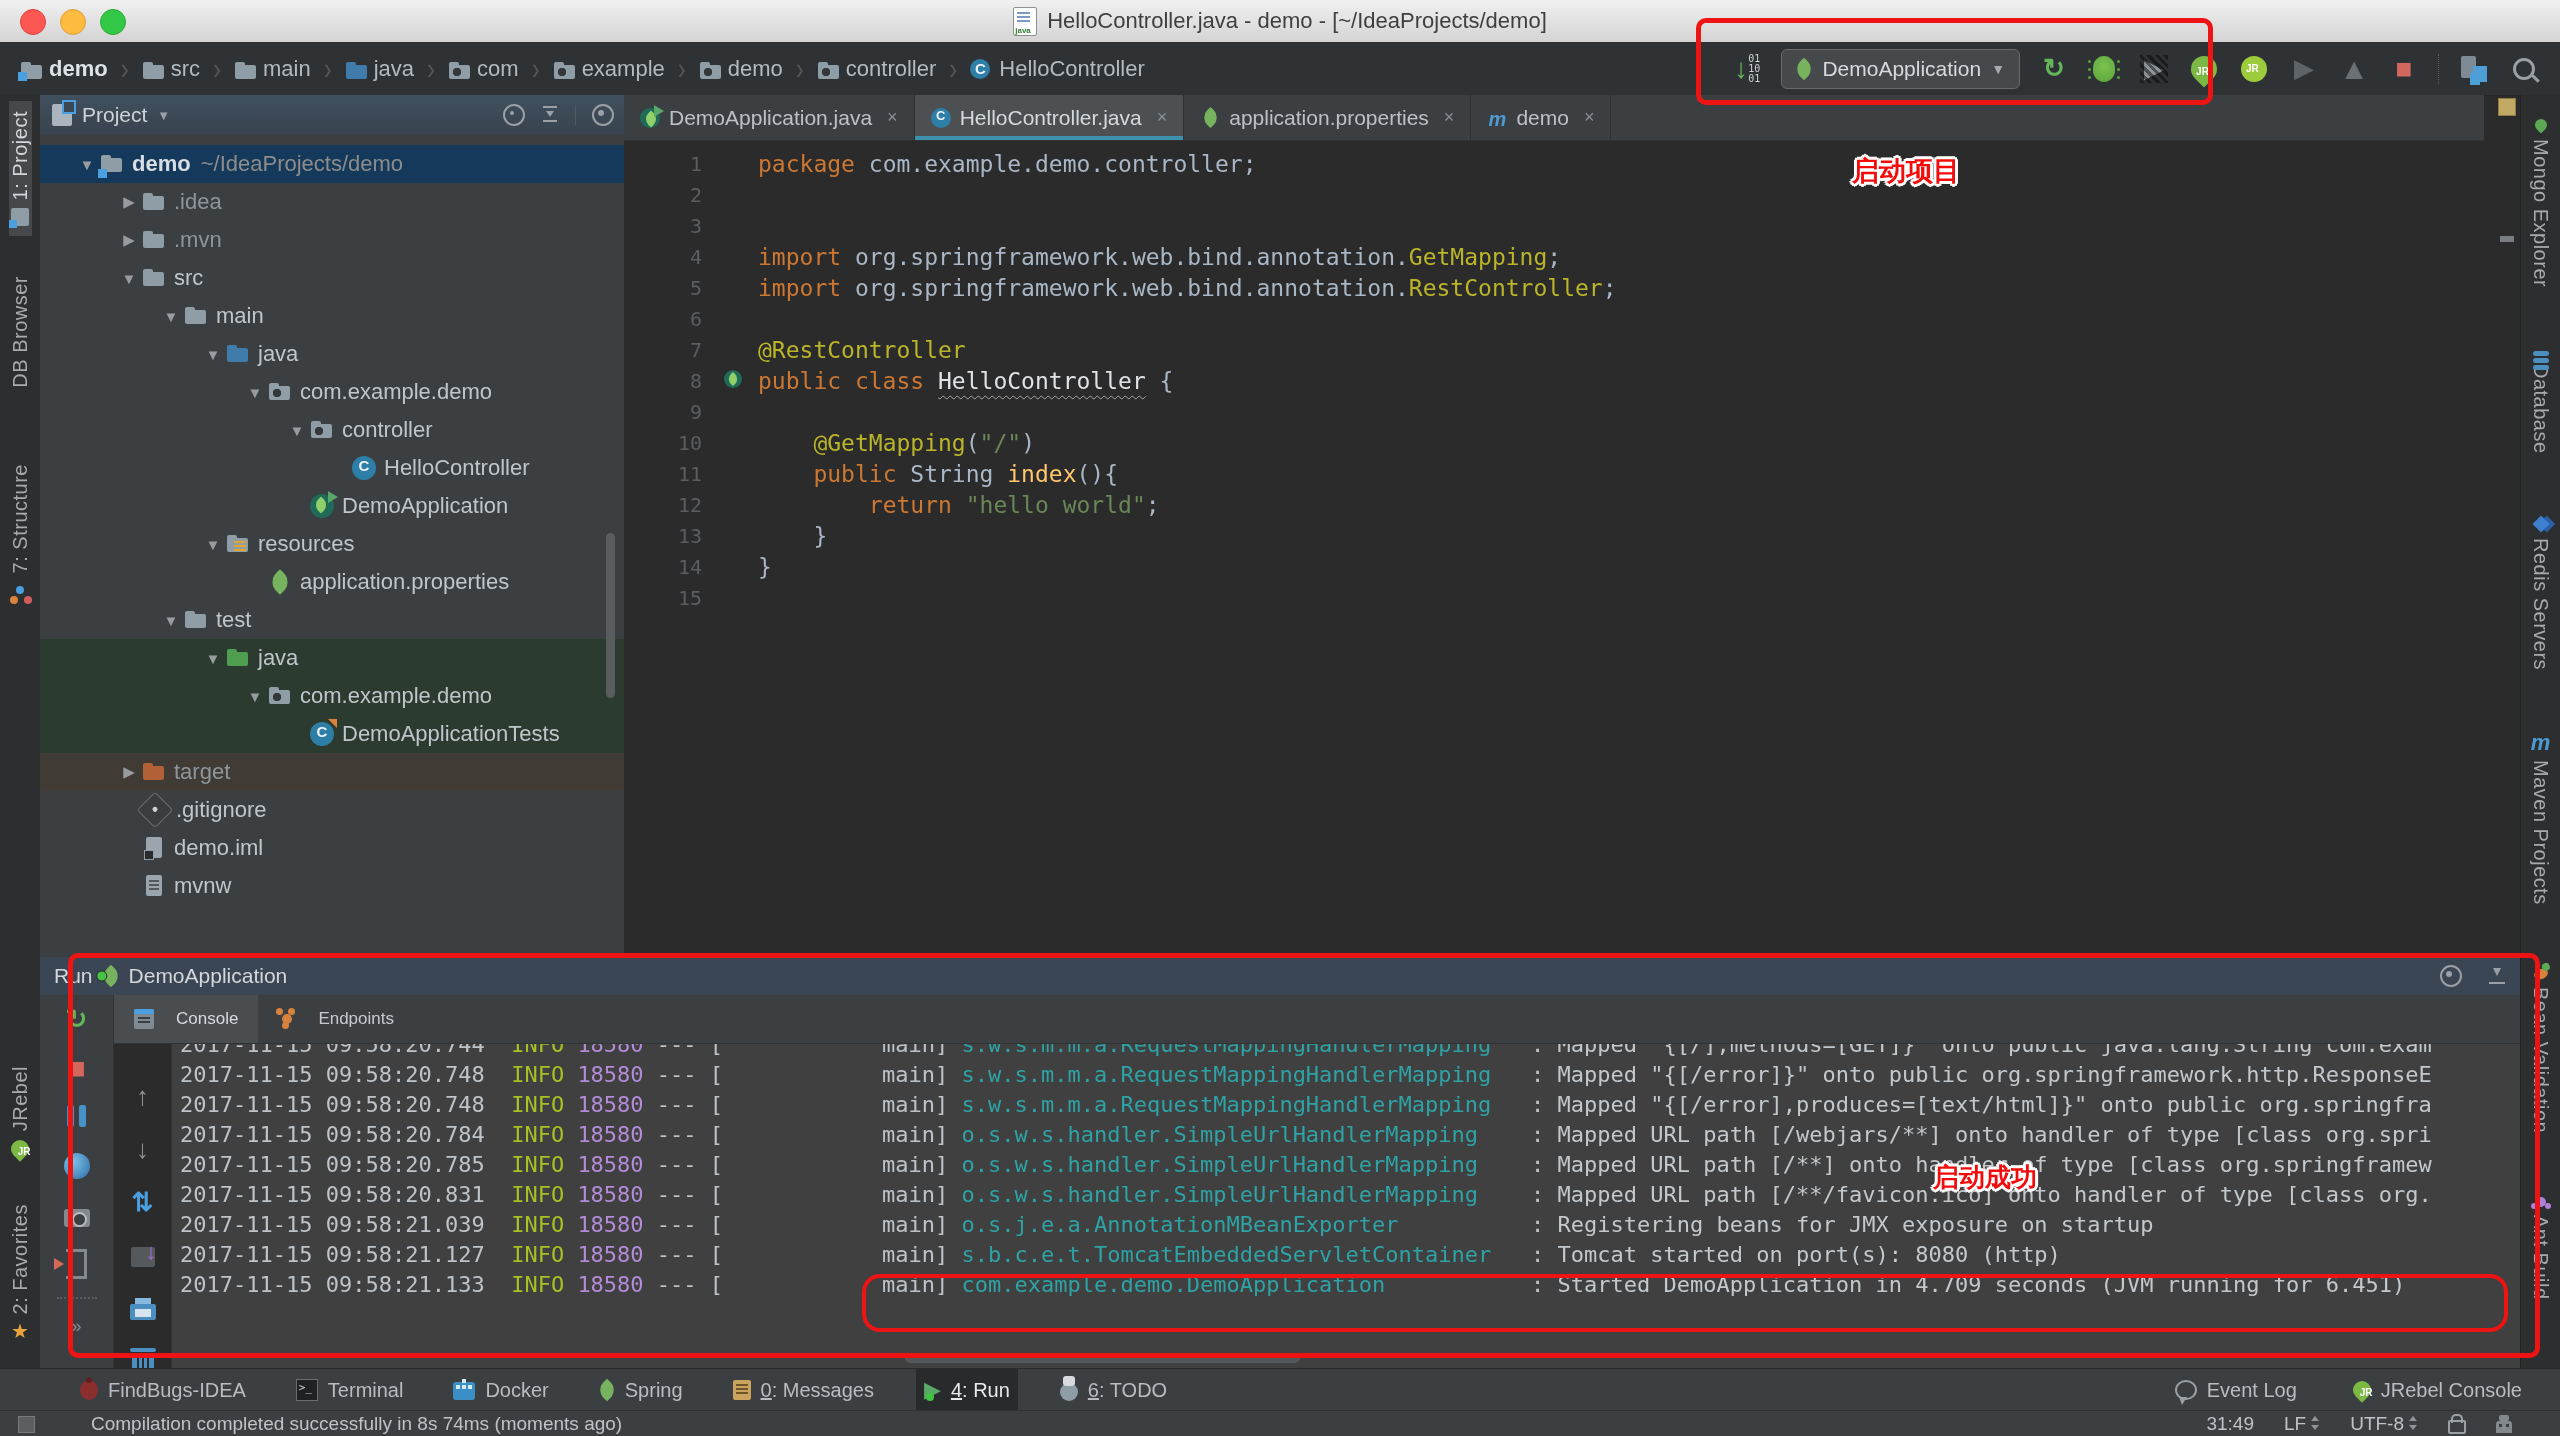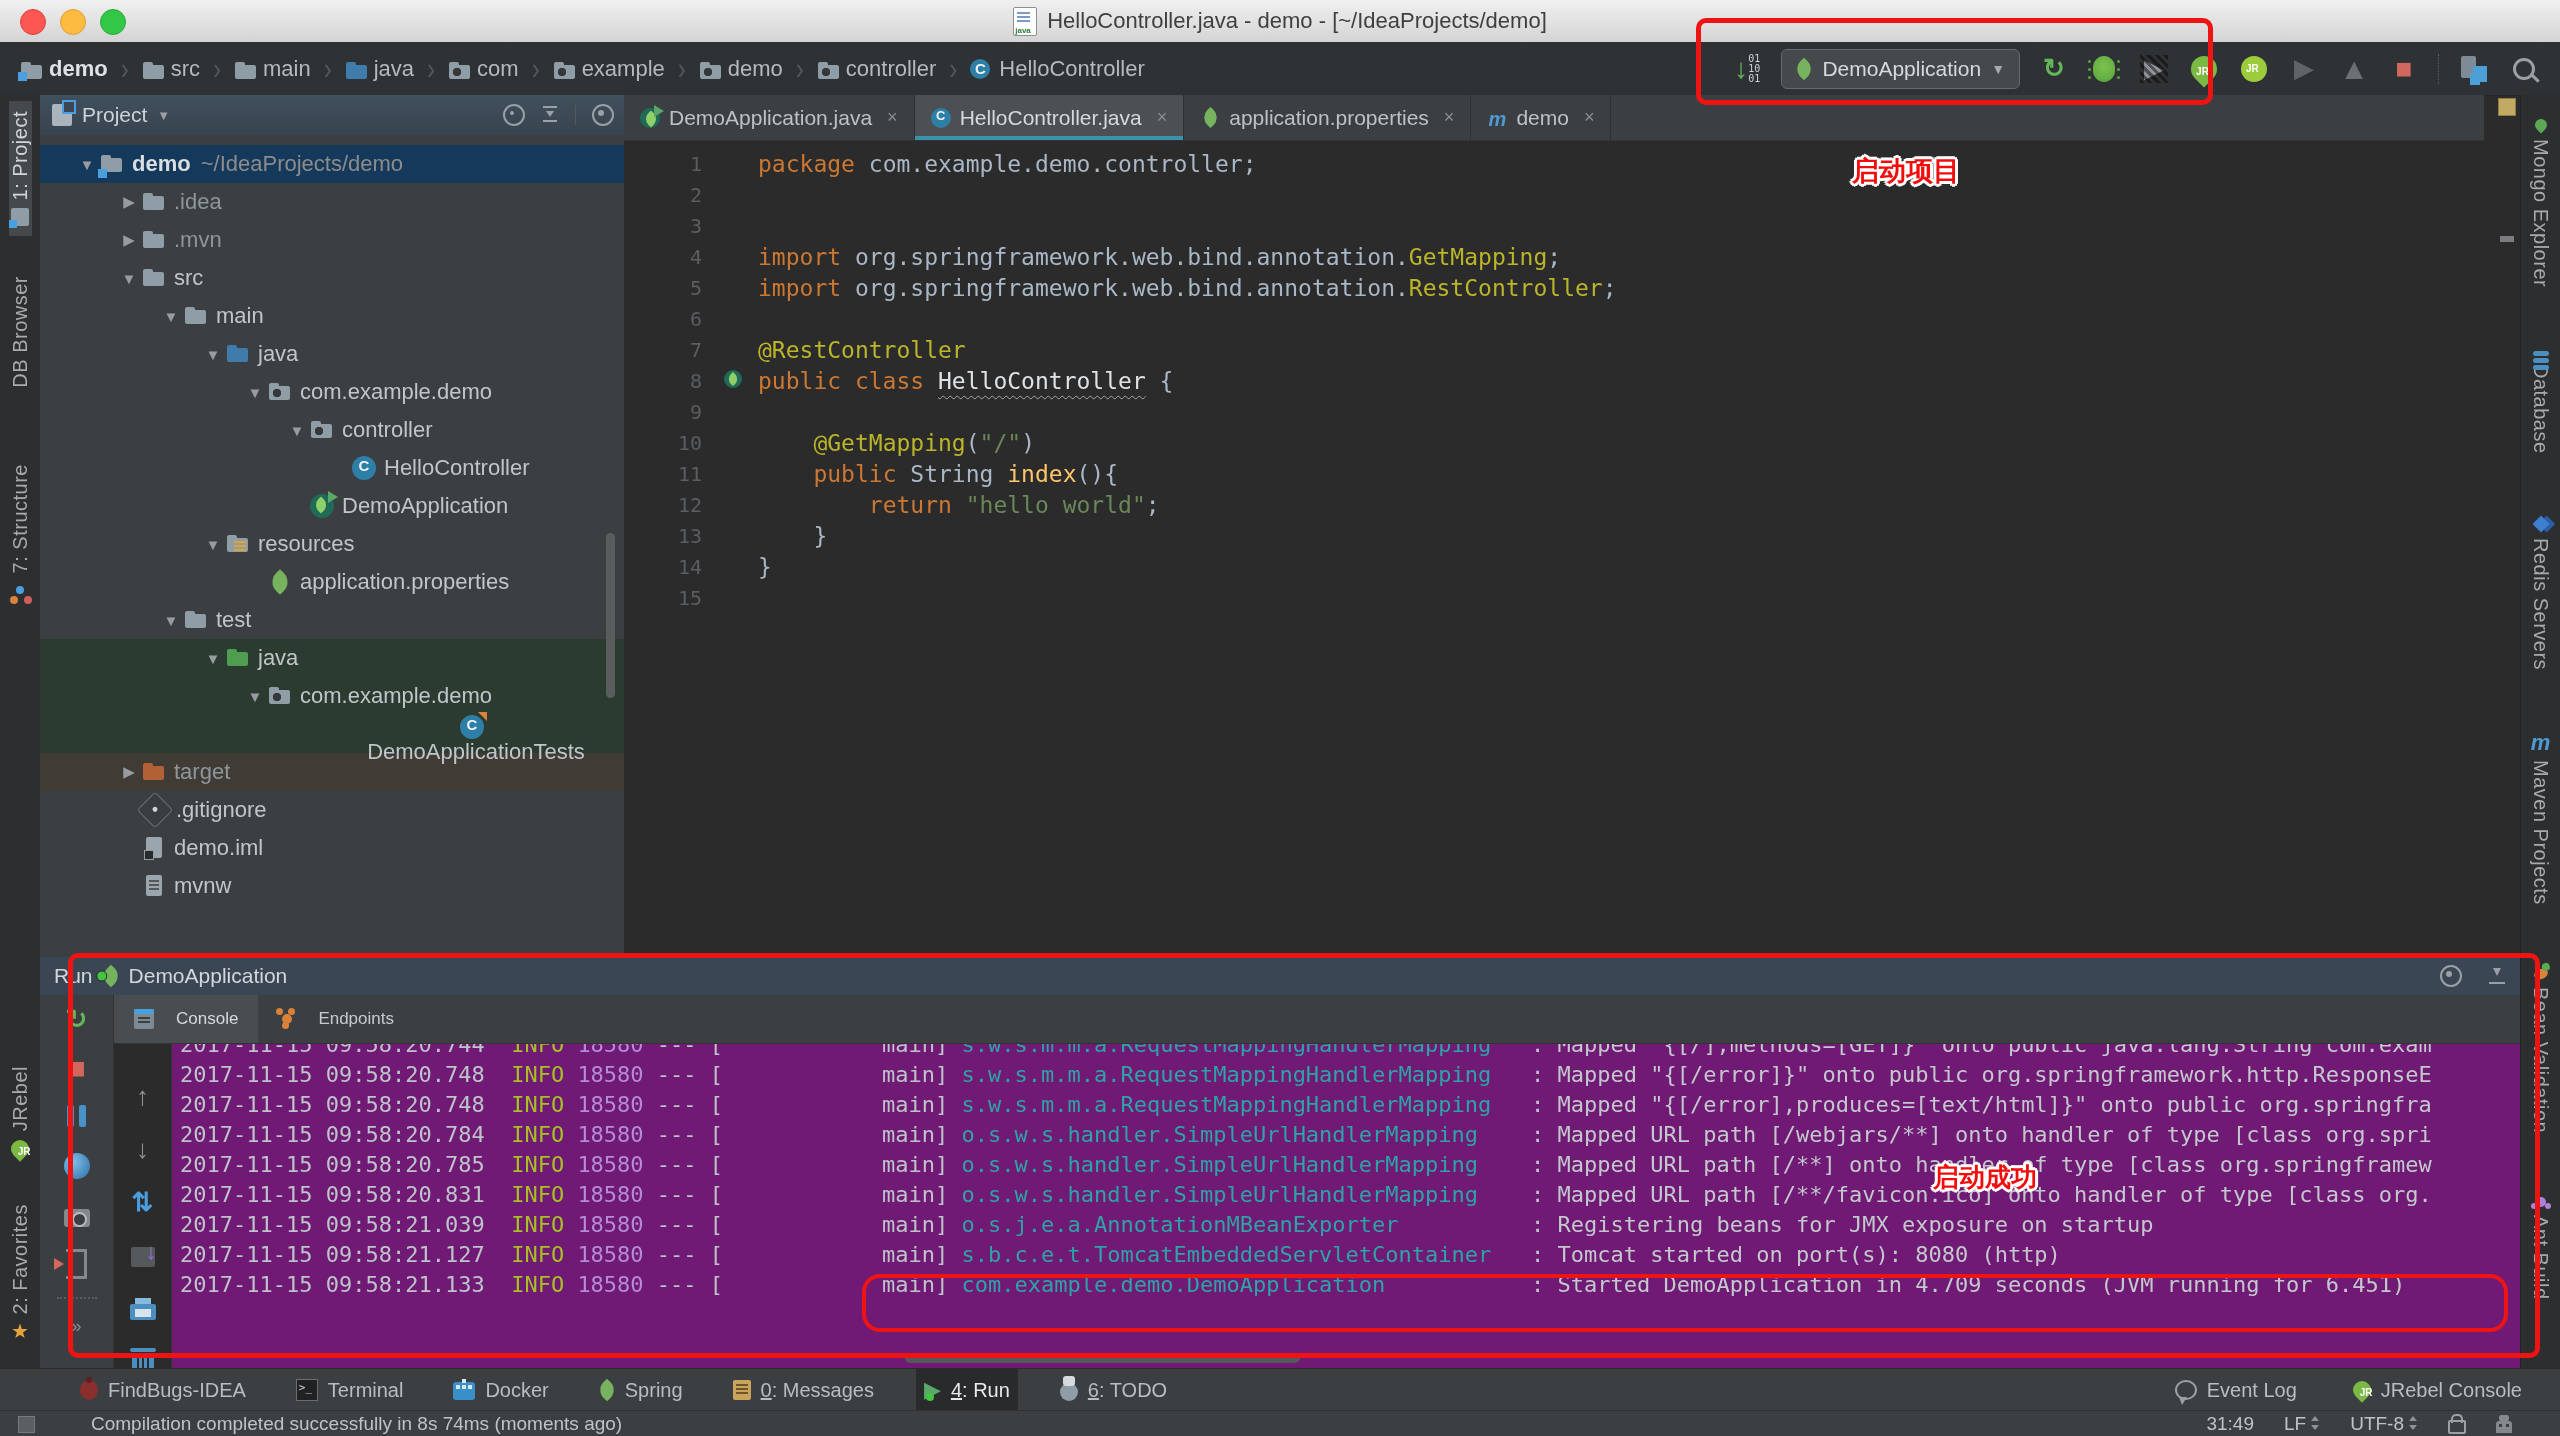--- a/index.html
+++ b/index.html
@@ -141,21 +141,21 @@
   .codeline{display:flex;height:31px;white-space:pre;}
   .lnum{width:78px;text-align:right;color:#5a5e62;font-size:20px;flex:none;padding-right:14px;}
   .foldcol{width:42px;flex:none;position:relative;}
   .bean-ico{position:absolute;left:8px;top:4px;width:18px;height:18px;background:#1f6b57;border-radius:50%;}
   .bean-ico::after{content:"";position:absolute;left:4px;top:4px;width:10px;height:10px;background:#8fd06a;border-radius:0 70% 0 70%;transform:rotate(45deg);}
   .c-kw{color:#cc7832;} .c-ann{color:#bbb529;} .c-str{color:#6a8759;} .c-mth{color:#ffc66b;} .c-pl{color:#a9b7c6;}
   .c-cls{color:#dfe3e6;text-decoration:underline wavy rgba(255,255,255,.55);text-underline-offset:6px;text-decoration-thickness:1px;}
   .stripe-mark1{left:2498px;top:98px;width:16px;height:16px;background:#c2a964;border:1px solid #8f7c44;}
   .stripe-mark2{left:2500px;top:236px;width:14px;height:6px;background:#7a7e82;}
   
-  #runpanel{left:40px;top:957px;width:2480px;height:411px;background:#701a75;display:flex;flex-direction:column;}
+  #runpanel{left:40px;top:957px;width:2480px;height:411px;background:#404040;display:flex;flex-direction:column;}
   #run-header{height:38px;background:#3a4653;display:flex;align-items:center;padding:0 14px;font-size:21px;color:#d3d7db;gap:10px;flex:none;}
   .leaf-badge{position:relative;}
   .leaf-badge::after{content:"";position:absolute;left:-4px;bottom:-4px;width:9px;height:9px;background:#43c443;border-radius:50%;border:1px solid #2b2b2b;transform:rotate(-45deg);}
   #run-header-icons{margin-left:auto;display:flex;gap:26px;align-items:center;}
   #run-body{flex:1;display:flex;min-height:0;}
   #run-outer-col{width:74px;background:#3c3f41;border-right:1px solid #323232;display:flex;flex-direction:column;align-items:center;gap:17px;padding-top:8px;box-sizing:border-box;flex:none;}
   #run-right{flex:1;display:flex;flex-direction:column;min-width:0;}
   #console-tabs{height:48px;background:#3c3f41;border-bottom:1px solid #323232;display:flex;align-items:stretch;flex:none;}
   .ctab{display:flex;align-items:center;gap:22px;padding:0 20px;font-size:17px;color:#c6cad0;}
   .ctab.active{background:#494d4f;color:#d6dade;}
@@ -451,21 +451,21 @@
         <div class="trow row-green" style="padding-left: 160px;">
           <span class="arrow">▼</span>
           <span class="ic ic-folder-green"></span>
           <span class="tlabel">java</span>
         </div>
         <div class="trow row-green" style="padding-left: 202px;">
           <span class="arrow">▼</span>
           <span class="ic ic-package"></span>
           <span class="tlabel">com.example.demo</span>
         </div>
-        <div class="trow row-green" style="padding-left: 244px; flex-direction: column;">
+        <div class="trow row-green" style="padding-left: 244px;">
           <span class="arrow"></span>
           <span class="ic ic-class-test"></span>
           <span class="tlabel">DemoApplicationTests</span>
         </div>
         <div class="trow row-hover dim" style="padding-left: 76px;">
           <span class="arrow">▶</span>
           <span class="ic ic-folder-orange"></span>
           <span class="tlabel">target</span>
         </div>
         <div class="trow" style="padding-left: 76px;">

